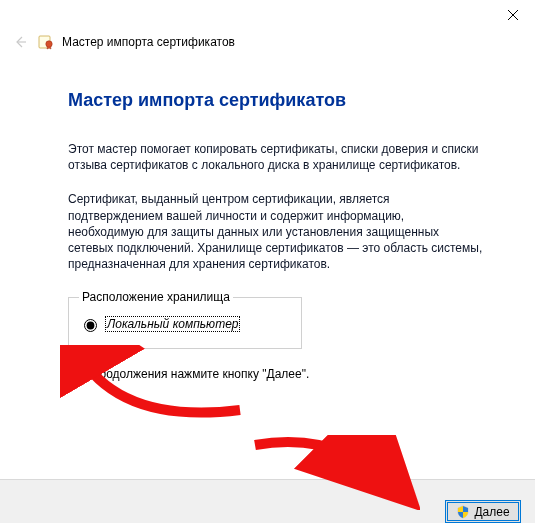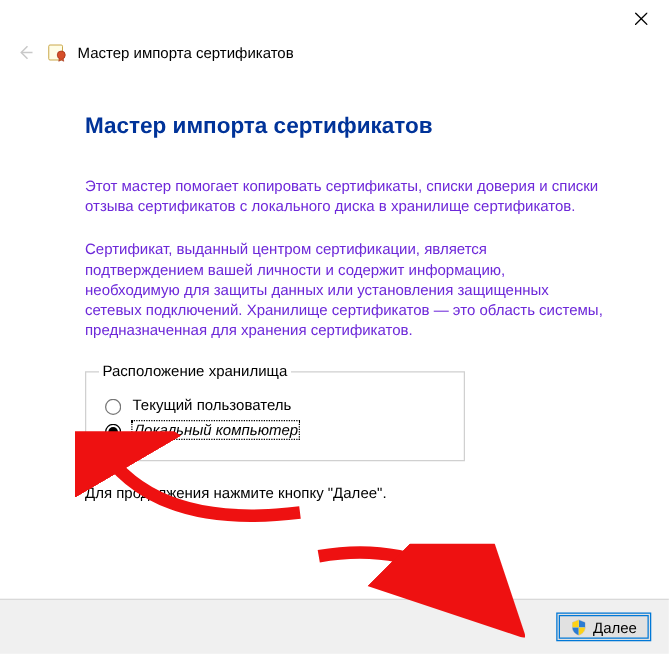--- a/index.html
+++ b/index.html
@@ -51,27 +51,27 @@
   .main-heading {
     font-size: 18px;
     font-weight: 600;
     color: #003399;
     margin-bottom: 30px;
   }
   .para {
     font-size: 12px;
     line-height: 1.35;
     margin-bottom: 18px;
-    color: #6d28d9;
+    color: #0f172a;
   }
   fieldset.group {
     border: 1px solid #d0d0d0;
     margin: 0 0 18px 0;
     padding: 8px 10px 12px 10px;
-    width: 304px;
+    width: 234px;
   }
   fieldset.group legend {
     font-size: 12px;
     padding: 0 3px;
   }
   .radio-row {
     display: flex;
     align-items: center;
     gap: 6px;
     margin: 4px 0;
@@ -92,21 +92,21 @@
     margin-top: 14px;
   }
   .footer {
     position: absolute;
     bottom: 0; left: 0; right: 0;
     height: 44px;
     border-top: 1px solid #d9d9d9;
     background: #f0f0f0;
     display: flex;
     justify-content: flex-end;
-    align-items: center;
+    align-items: flex-end;
     padding-right: 14px;
     gap: 8px;
   }
   button.win-btn {
     height: 23px;
     min-width: 76px;
     padding: 0 10px;
     font-size: 12px;
     font-family: inherit;
     background: #e1e1e1;
@@ -163,24 +163,20 @@
 <div class="content">
   <div class="main-heading">Мастер импорта сертификатов</div>
 
   <div class="para">Этот мастер помогает копировать сертификаты, списки доверия и списки отзыва сертификатов с локального диска в хранилище сертификатов.</div>
 
   <div class="para">Сертификат, выданный центром сертификации, является подтверждением вашей личности и содержит информацию, необходимую для защиты данных или установления защищенных сетевых подключений. Хранилище сертификатов — это область системы, предназначенная для хранения сертификатов.</div>
 
   <fieldset class="group">
     <legend>Расположение хранилища</legend>
     <div class="radio-row">
-      <input type="radio" name="loc" id="r1" style="">
-      <label for="r1">Текущий пользователь</label>
-    </div>
-    <div class="radio-row">
       <input type="radio" name="loc" id="r2" checked="" style="">
       <label for="r2" class="focused">Локальный компьютер</label>
     </div>
   </fieldset>
 
   <div class="continue-hint">Для продолжения нажмите кнопку "Далее".</div>
 </div>
 
 <div class="footer">
   <button class="win-btn primary">

